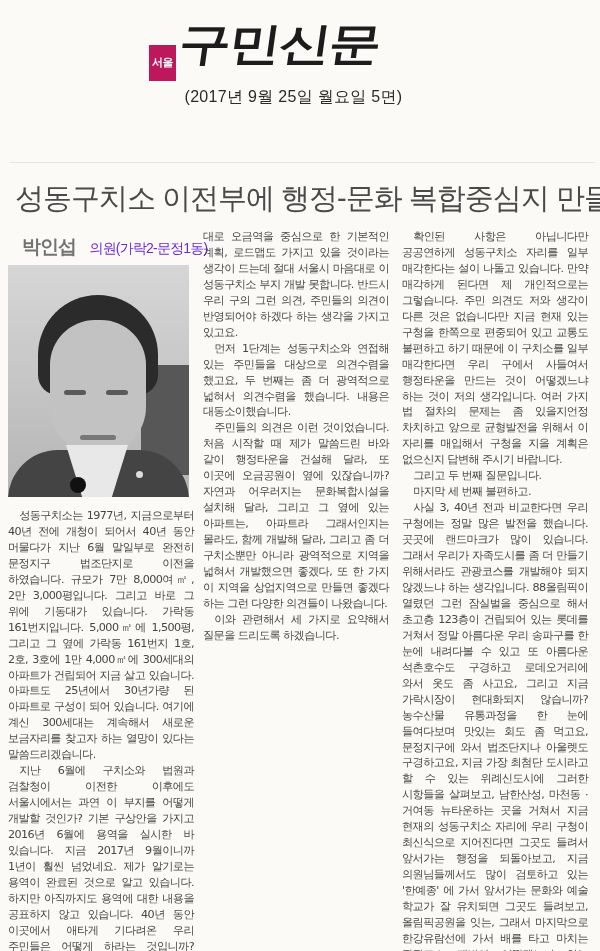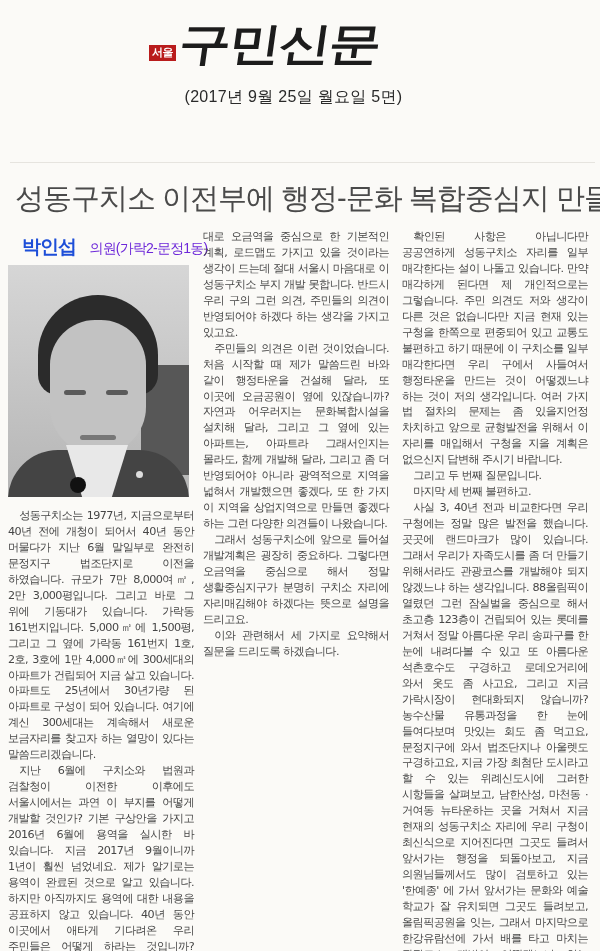--- a/index.html
+++ b/index.html
@@ -8,23 +8,23 @@
     background: #fbfaf7;
     font-family: "DejaVu Sans", sans-serif;
     color: #3a3a3a;
     position: relative;
   }
   .masthead {
     position: absolute; left: 0; top: 0; width: 600px; height: 120px;
   }
   .region-badge {
     position: absolute; left: 149px; top: 45px;
-    background: #b91c1c; color: #fff;
+    background: #be185d; color: #fff;
     font-size: 11px; font-weight: bold; line-height: 14px;
-    padding: 1px 3px; letter-spacing: -0.5px;
+    padding: 11px 3px; letter-spacing: -0.5px;
   }
   .logo {
     position: absolute; left: 183px; top: 18px;
     font-family: "DejaVu Serif", serif;
     font-size: 52px; font-weight: bold; color: #1c1c1c;
     letter-spacing: -2px; transform: skewX(-8deg) scaleY(0.85);
     transform-origin: left top; line-height: 60px;
   }
   .dateline {
     position: absolute; left: 0; width: 587px; top: 87px; text-align: center;
@@ -38,21 +38,21 @@
   .headline {
     position: absolute; left: 15px; top: 180px; width: 580px;
     font-family: "Liberation Sans", sans-serif;
     font-size: 29px; color: #4a4a4a; letter-spacing: -1px; line-height: 36px;
     white-space: nowrap;
   }
   .byline {
     position: absolute; left: 22px; top: 234px;
     font-family: "Liberation Sans", sans-serif; white-space: nowrap;
   }
-  .byline .name { font-size: 19px; font-weight: bold; color: #1d4ed8; letter-spacing: -1px; margin-top: 48px; }
+  .byline .name { font-size: 19px; font-weight: bold; color: #737373; letter-spacing: -1px; margin-top: 48px; }
   .byline .role { font-size: 14px; color: #6d28d9; margin-left: 9px; letter-spacing: -0.8px; }
   .photo {
     position: absolute; left: 8px; top: 265px; width: 181px; height: 232px;
     background: linear-gradient(180deg, #d6d6d6 0%, #c9c9c9 40%, #b5b5b5 100%);
     overflow: hidden;
   }
   .photo .bg-panel { position: absolute; right: 0; top: 100px; width: 48px; height: 110px; background: #575757; }
   .photo .hair { position: absolute; left: 30px; top: 30px; width: 120px; height: 100px; background: #2b2b2b; border-radius: 60px 60px 20px 20px; }
   .photo .face { position: absolute; left: 42px; top: 55px; width: 96px; height: 135px; background: #c2c2c2; border-radius: 45px 45px 48px 48px; }
   .photo .eye1, .photo .eye2 { position: absolute; top: 125px; width: 22px; height: 5px; background: #5a5a5a; border-radius: 3px; }
@@ -108,22 +108,22 @@
 </div>
 
 <div class="col col1">
   <p>성동구치소는 1977년, 지금으로부터 40년 전에 개청이 되어서 40년 동안 머물다가 지난 6월 말일부로 완전히 문정지구 법조단지로 이전을 하였습니다. 규모가 7만 8,000여㎡, 2만 3,000평입니다. 그리고 바로 그 위에 기동대가 있습니다. 가락동 161번지입니다. 5,000㎡에 1,500평, 그리고 그 옆에 가락동 161번지 1호, 2호, 3호에 1만 4,000㎡에 300세대의 아파트가 건립되어 지금 살고 있습니다. 아파트도 25년에서 30년가량 된 아파트로 구성이 되어 있습니다. 여기에 계신 300세대는 계속해서 새로운 보금자리를 찾고자 하는 열망이 있다는 말씀드리겠습니다.</p>
   <p>지난 6월에 구치소와 법원과 검찰청이 이전한 이후에도 서울시에서는 과연 이 부지를 어떻게 개발할 것인가? 기본 구상안을 가지고 2016년 6월에 용역을 실시한 바 있습니다. 지금 2017년 9월이니까 1년이 훨씬 넘었네요. 제가 알기로는 용역이 완료된 것으로 알고 있습니다. 하지만 아직까지도 용역에 대한 내용을 공표하지 않고 있습니다. 40년 동안 이곳에서 애타게 기다려온 우리 주민들은 어떻게 하라는 것입니까? 이미 이전이 되어서 우리 주민들은 기대가 큰데 용역결과를 발표하지 않고 있습니다.</p>
 
 </div>
 
 <div class="col col2">
   <p class="cont">대로 오금역을 중심으로 한 기본적인 계획, 로드맵도 가지고 있을 것이라는 생각이 드는데 절대 서울시 마음대로 이 성동구치소 부지 개발 못합니다. 반드시 우리 구의 그런 의견, 주민들의 의견이 반영되어야 하겠다 하는 생각을 가지고 있고요.</p>
-  <p>주민들의 의견은 이런 것이었습니다. 처음 시작할 때 제가 말씀드린 바와 같이 행정타운을 건설해 달라, 또 이곳에 오금공원이 옆에 있잖습니까? 자연과 어우러지는 문화복합시설을 설치해 달라, 그리고 그 옆에 있는 아파트는, 아파트라 그래서인지는 몰라도, 함께 개발해 달라, 그리고 좀 더 반영되어야 아니라 광역적으로 지역을 넓혀서 개발했으면 좋겠다, 또 한 가지 이 지역을 상업지역으로 만들면 좋겠다 하는 그런 다양한 의견들이 나왔습니다.</p>
-  <p>그래서 성동구치소에 앞으로 들어설 개발계획은 굉장히 중요하다. 그렇다면 오금역을 중심으로 해서 정말 생활중심지구가 분명히 구치소 자리에 자리매김해야 하겠다는 뜻으로 설명을 드리고요.</p>
+  <p>먼저 1단계는 성동구치소와 연접해 있는 주민들을 대상으로 의견수렴을 했고요, 두 번째는 좀 더 광역적으로 넓혀서 의견수렴을 했습니다. 내용은 대동소이했습니다.</p>
+  <p>주민들의 의견은 이런 것이었습니다. 처음 시작할 때 제가 말씀드린 바와 같이 행정타운을 건설해 달라, 또 이곳에 오금공원이 옆에 있잖습니까? 자연과 어우러지는 문화복합시설을 설치해 달라, 그리고 그 옆에 있는 아파트는, 아파트라 그래서인지는 몰라도, 함께 개발해 달라, 그리고 좀 더 구치소뿐만 아니라 광역적으로 지역을 넓혀서 개발했으면 좋겠다, 또 한 가지 이 지역을 상업지역으로 만들면 좋겠다 하는 그런 다양한 의견들이 나왔습니다.</p>
   <p>이와 관련해서 세 가지로 요약해서 질문을 드리도록 하겠습니다.</p>
 
 </div>
 
 <div class="col col3">
   <p>확인된 사항은 아닙니다만 공공연하게 성동구치소 자리를 일부 매각한다는 설이 나돌고 있습니다. 만약 매각하게 된다면 제 개인적으로는 그렇습니다. 주민 의견도 저와 생각이 다른 것은 없습니다만 지금 현재 있는 구청을 한쪽으로 편중되어 있고 교통도 불편하고 하기 때문에 이 구치소를 일부 매각한다면 우리 구에서 사들여서 행정타운을 만드는 것이 어떻겠느냐 하는 것이 저의 생각입니다. 여러 가지 법 절차의 문제는 좀 있을지언정 차치하고 앞으로 균형발전을 위해서 이 자리를 매입해서 구청을 지을 계획은 없으신지 답변해 주시기 바랍니다.</p>
   <p>그리고 두 번째 질문입니다.</p>
   <p>마지막 세 번째 불편하고.</p>
   <p>사실 3, 40년 전과 비교한다면 우리 구청에는 정말 많은 발전을 했습니다. 곳곳에 랜드마크가 많이 있습니다. 그래서 우리가 자족도시를 좀 더 만들기 위해서라도 관광코스를 개발해야 되지 않겠느냐 하는 생각입니다. 88올림픽이 열렸던 그런 잠실벌을 중심으로 해서 초고층 123층이 건립되어 있는 롯데를 거쳐서 정말 아름다운 우리 송파구를 한 눈에 내려다볼 수 있고 또 아름다운 석촌호수도 구경하고 로데오거리에 와서 옷도 좀 사고요, 그리고 지금 가락시장이 현대화되지 않습니까? 농수산물 유통과정을 한 눈에 들여다보며 맛있는 회도 좀 먹고요, 문정지구에 와서 법조단지나 아울렛도 구경하고요, 지금 가장 최첨단 도시라고 할 수 있는 위례신도시에 그러한 시항들을 살펴보고, 남한산성, 마천동 · 거여동 뉴타운하는 곳을 거쳐서 지금 현재의 성동구치소 자리에 우리 구청이 최신식으로 지어진다면 그곳도 들려서 앞서가는 행정을 되돌아보고, 지금 의원님들께서도 많이 검토하고 있는 '한예종' 에 가서 앞서가는 문화와 예술 학교가 잘 유치되면 그곳도 들려보고, 올림픽공원을 잇는, 그래서 마지막으로 한강유람선에 가서 배를 타고 마치는 관광코스 개발이 어떻겠느냐 하는 생각을 가지고 구청장께 질문을 합니다.</p>
 

